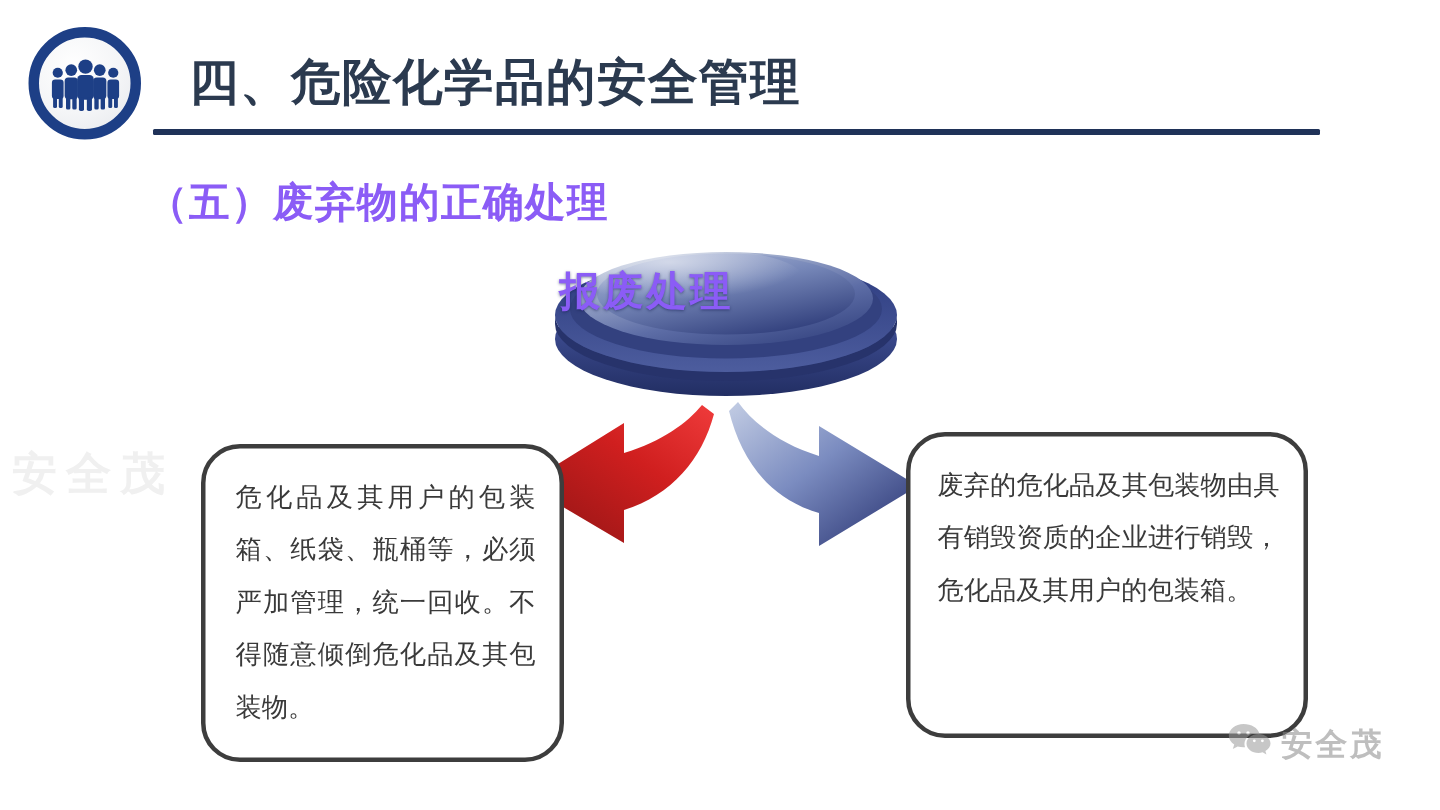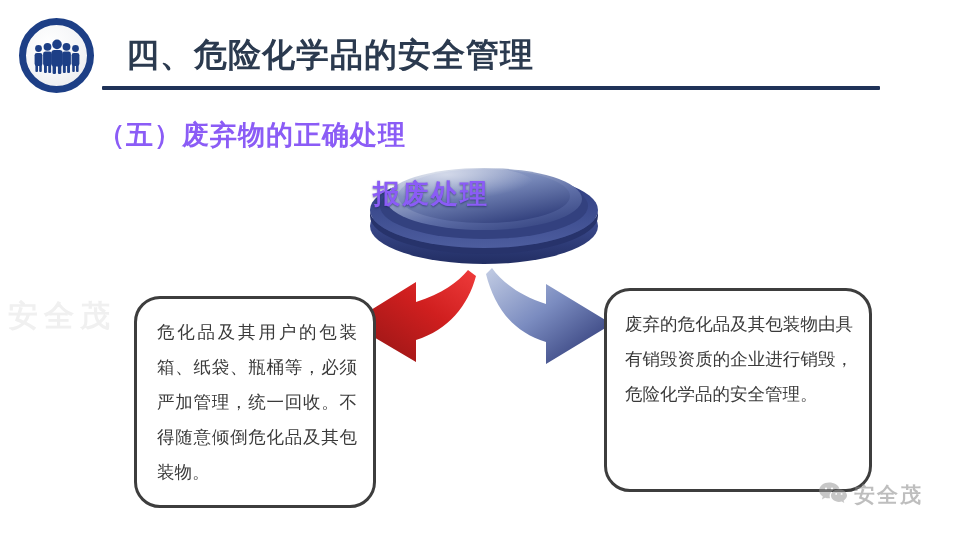--- a/index.html
+++ b/index.html
@@ -208,21 +208,21 @@
         <path d="M162 6 C172 20 190 34 216 42 L216 22 L282 62 L216 102 L216 80 C182 70 164 44 156 12 Z" fill="url(#gBlue)"></path>
       </g>
     </svg>
   </div>
 
   <div class="tbox" id="box-left">
     <p>危化品及其用户的包装箱、纸袋、瓶桶等，必须严加管理，统一回收。不得随意倾倒危化品及其包装物。</p>
   </div>
 
   <div class="tbox" id="box-right">
-    <p>废弃的危化品及其包装物由具有销毁资质的企业进行销毁，危险化学品的安全管理。</p>
+    <p>废弃的危化品及其包装物由具有销毁资质的企业进行销毁，危化品及其用户的包装箱。</p>
   </div>
 
   <div class="corner-wm">
     <span>
       <svg width="30" height="24" viewBox="0 0 30 24" aria-hidden="true">
         <g fill="#9a9a9a">
           <path d="M11 1.6C5.6 1.6 1.2 5.1 1.2 9.4c0 2.4 1.4 4.6 3.6 6.0L3.9 18.4l3.2-1.7c1.2.35 2.5.55 3.9.55.35 0 .7-.02 1.05-.05-.25-.7-.4-1.45-.4-2.2 0-4.0 4.0-7.25 8.95-7.25.3 0 .6.01.9.04C20.7 4.3 16.3 1.6 11 1.6z"></path>
           <path d="M29.0 14.6c0-3.5-3.6-6.35-8.0-6.35s-8.0 2.85-8.0 6.35 3.6 6.35 8.0 6.35c.95 0 1.85-.13 2.7-.38l2.6 1.4-.7-2.3c1.95-1.2 3.4-3.0 3.4-5.07z"></path>
         </g>
         <g fill="#ffffff">

